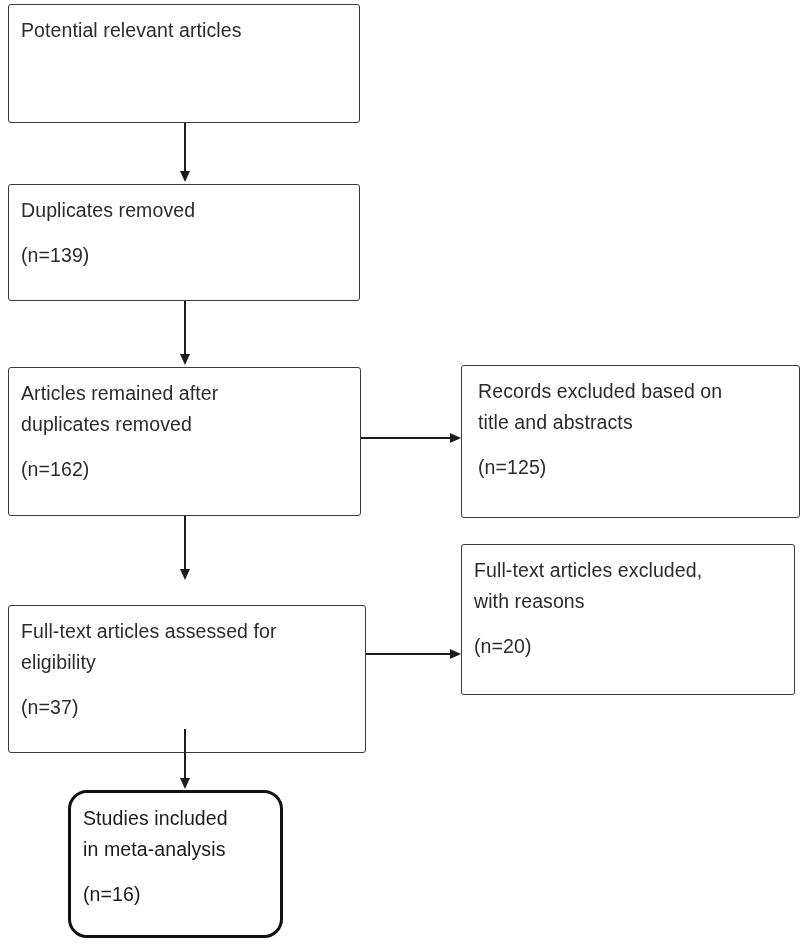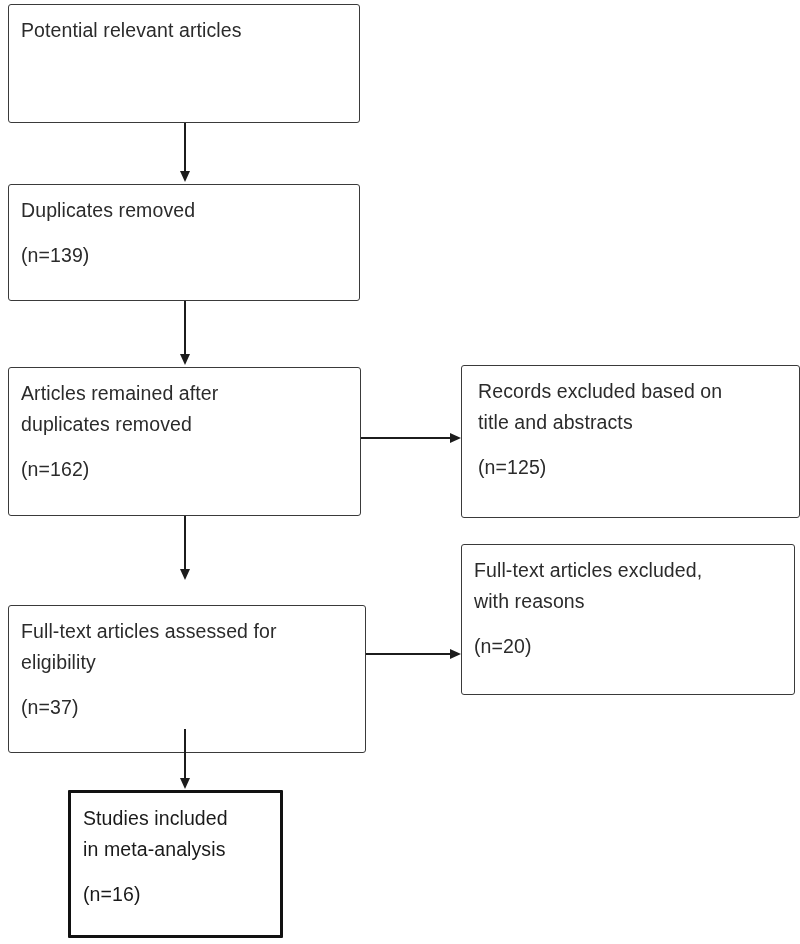--- a/index.html
+++ b/index.html
@@ -20,21 +20,21 @@
   .node {
     position: absolute;
     box-sizing: border-box;
     background: #ffffff;
     border: 1.6px solid #3a3a3a;
     border-radius: 3px;
     padding: 10px 12px 0 12px;
   }
   .node.thick {
     border: 3.4px solid #111111;
-    border-radius: 1px;
+    border-radius: 19px;
   }
   .node .line {
     font-size: 19.5px;
     line-height: 31px;
     color: #2b2b2b;
     white-space: nowrap;
     letter-spacing: 0.1px;
   }
   .node .gap {
     height: 14px;

